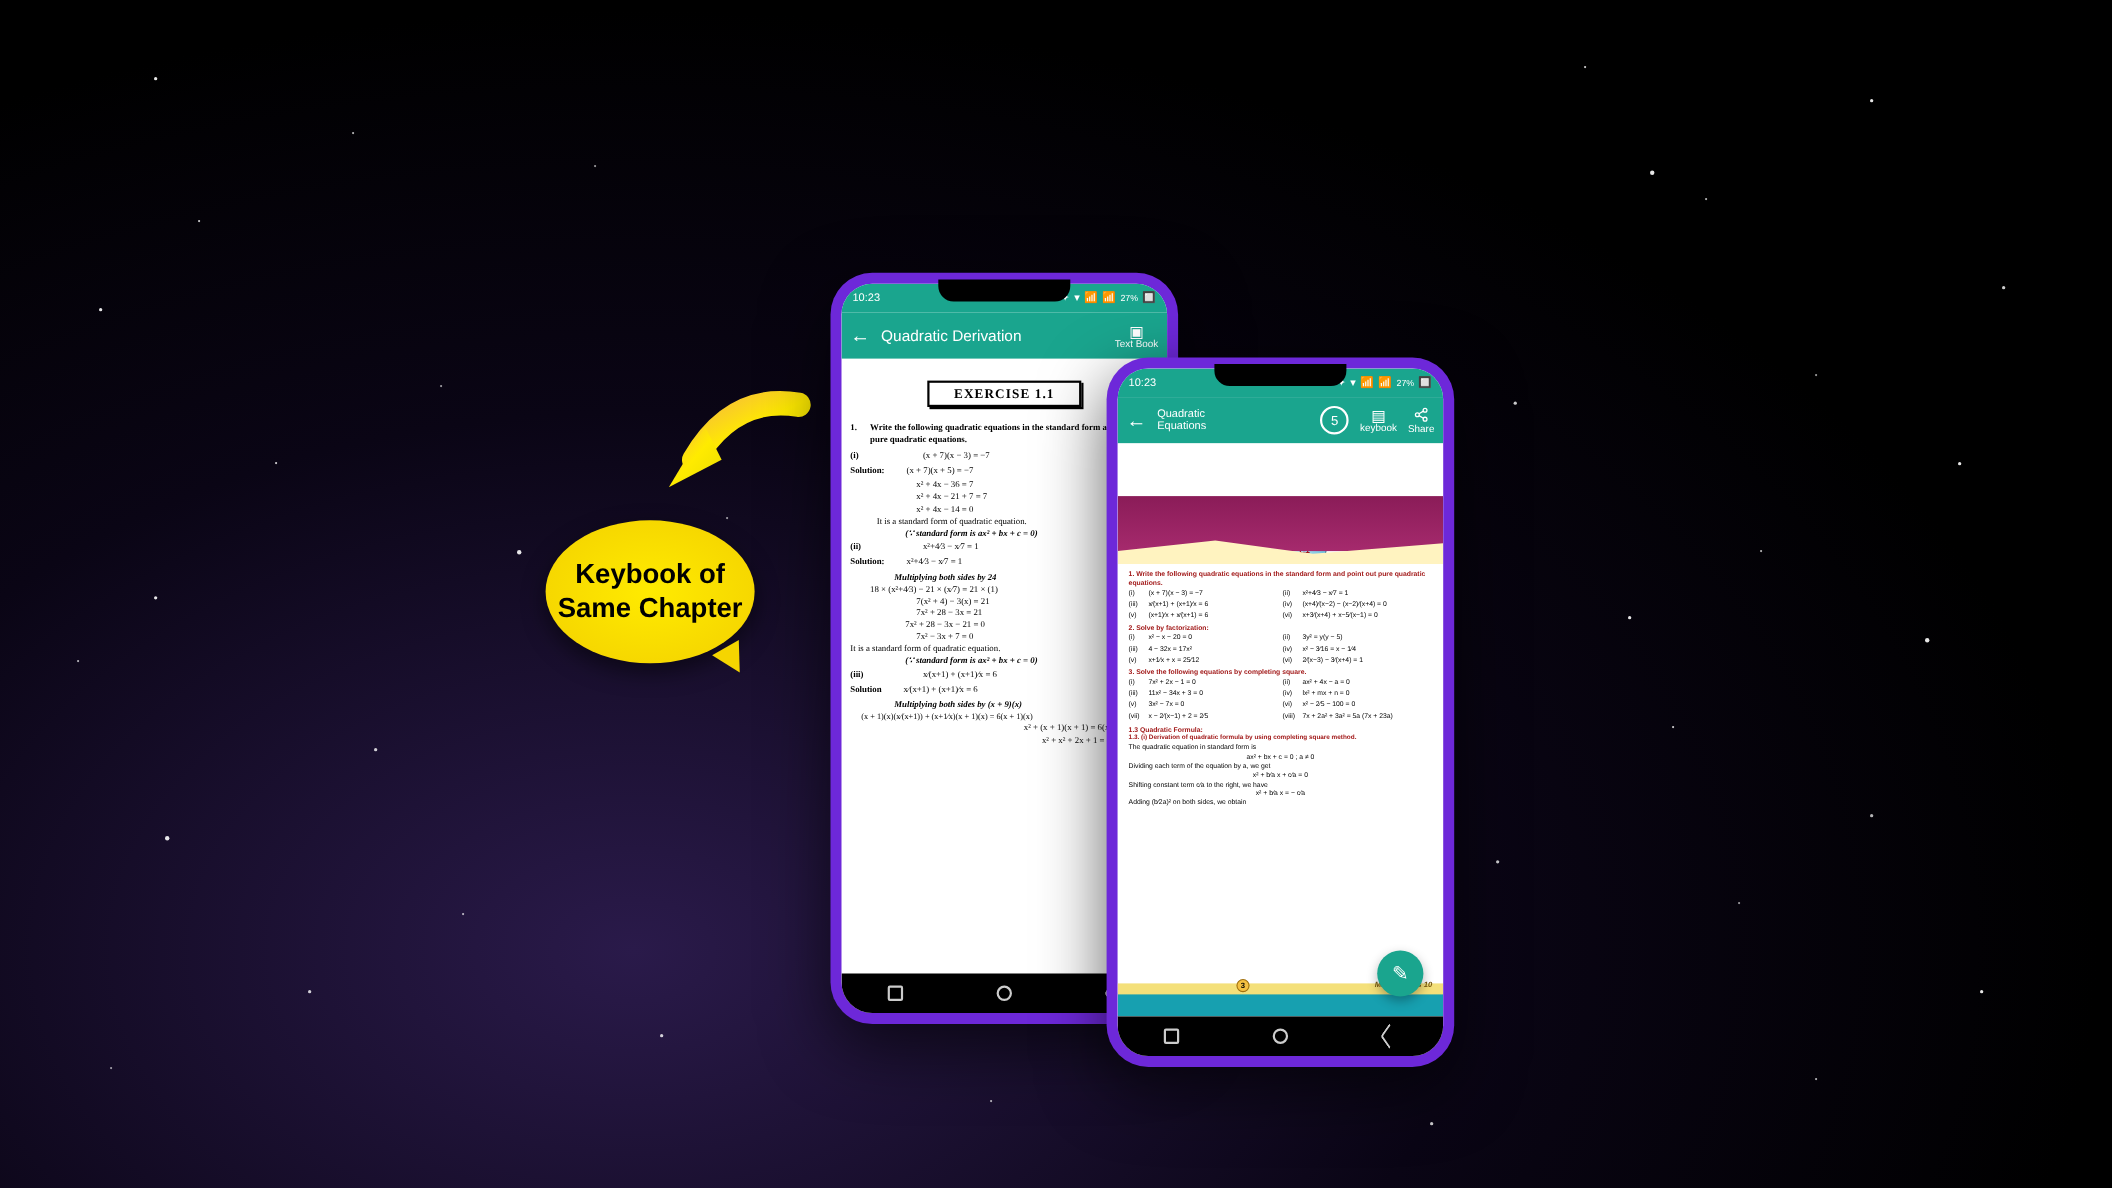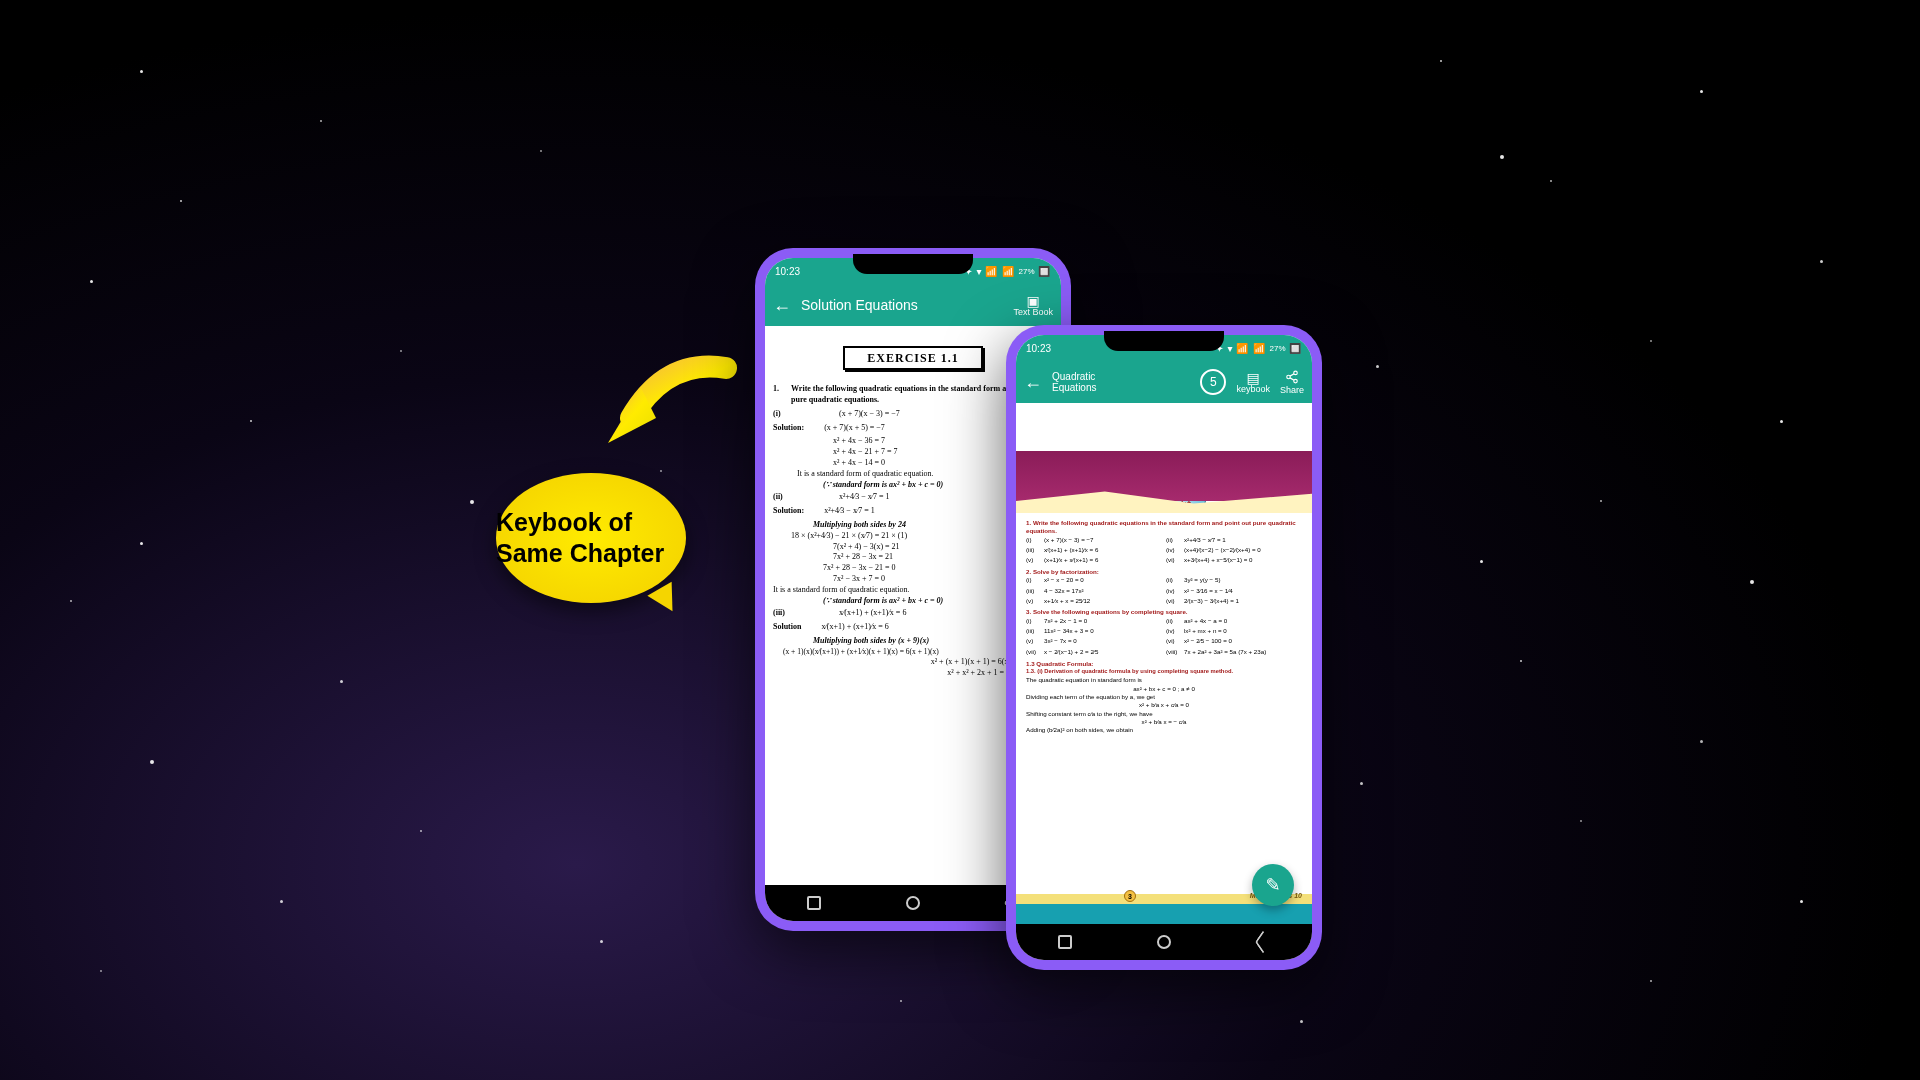--- a/index.html
+++ b/index.html
@@ -18,21 +18,21 @@
     text-align: center;
     top: 85px;
     color: #FFEB00;
     font-weight: 700;
     font-size: 58px;
     line-height: 1.15;
   }
 
   .phone {
     position: absolute;
-    background: #8b5cf6;
+    background: #6d28d9;
     border-radius: 38px;
     padding: 10px;
     box-shadow: 0 20px 60px rgba(0,0,0,0.6);
   }
   .phone-inner {
     background: #fff;
     border-radius: 28px;
     width: 100%;
     height: 100%;
     overflow: hidden;
@@ -180,20 +180,21 @@
   }
 
   
   .bubble {
     position: absolute;
     left: 496px; top: 473px;
     width: 190px; height: 130px;
     background: radial-gradient(ellipse, #FFEB00 0%, #F5D500 80%);
     border-radius: 50%;
     display: flex; align-items: center; justify-content: center;
+    text-align: center;
     font-weight: 700;
     font-size: 25px;
     line-height: 1.25;
     color: #000;
     box-shadow: 0 8px 20px rgba(0,0,0,0.5);
   }
   .bubble::after {
     content: "";
     position: absolute;
     right: 6px; bottom: -10px;
@@ -278,21 +279,21 @@
         <span>✦</span>
           <span>▾</span>
           <span>📶</span>
           <span>📶</span>
           <span style="font-size:8px">27%</span>
           <span>🔲</span>
       </span>
     </div>
     <div class="appbar">
       <span class="back">←</span>
-      <span class="title">Solution Equations</span>
+      <span class="title">Quadratic Derivation</span>
       <span class="action">
         <span class="icn">▣</span>
         <span>Text Book</span>
       </span>
     </div>
     <div class="page-content">
       <div class="ex-title">EXERCISE 1.1</div>
 
       <div class="q1-row">
         <span class="qnum">1.</span>

